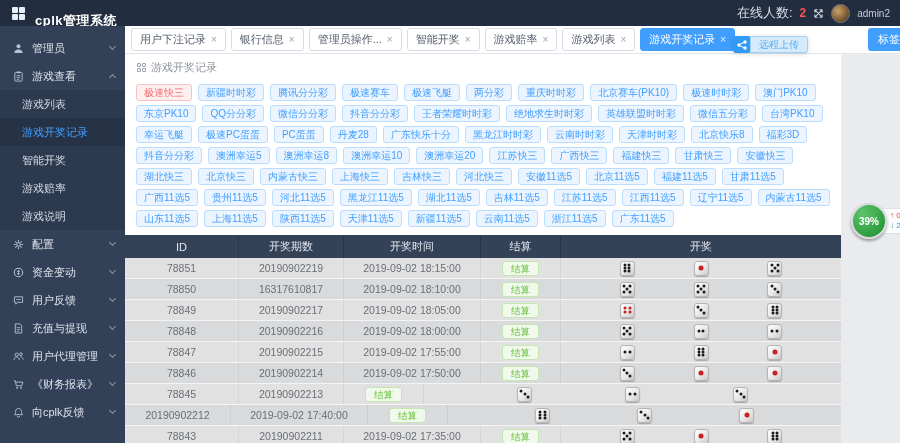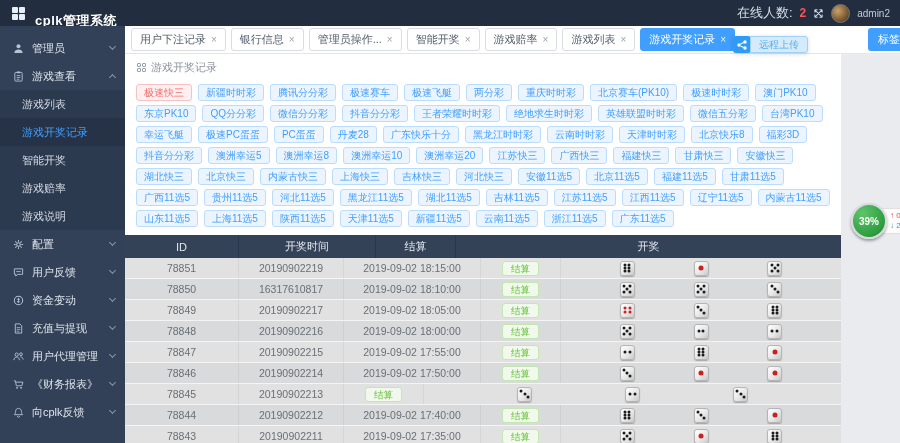--- a/index.html
+++ b/index.html
@@ -159,35 +159,35 @@
               <circle cx="6" cy="6" r="2" fill="none" stroke="#b8c2d3" stroke-width="1.1"></circle>
               <path d="M6 1 v2 M6 9 v2 M1 6 h2 M9 6 h2 M2.5 2.5 l1.4 1.4 M8.1 8.1 l1.4 1.4 M9.5 2.5 l-1.4 1.4 M3.9 8.1 l-1.4 1.4" stroke="#b8c2d3" stroke-width="1.1"></path>
             </svg>
           </span>
           <span>配置</span>
           <span class="chev"></span>
         </div>
         <div class="side-item">
           <span class="ic">
             <svg width="11" height="11" viewBox="0 0 12 12">
+              <circle cx="6" cy="6" r="4.6" fill="none" stroke="#b8c2d3" stroke-width="1.1"></circle>
+              <path d="M6 3.2 v5.6 M4.3 4.7 h3.4 M4.3 7.3 h3.4" stroke="#b8c2d3" stroke-width="0.9"></path>
+            </svg>
+          </span>
+          <span>资金变动</span>
+          <span class="chev"></span>
+        </div>
+        <div class="side-item">
+          <span class="ic">
+            <svg width="11" height="11" viewBox="0 0 12 12">
               <path d="M1.5 2 h9 v6 h-5.5 l-2 2 v-2 h-1.5 Z" fill="none" stroke="#b8c2d3"></path>
               <path d="M3.5 5 h5" stroke="#b8c2d3" stroke-width="0.9"></path>
             </svg>
           </span>
           <span>用户反馈</span>
-          <span class="chev"></span>
-        </div>
-        <div class="side-item">
-          <span class="ic">
-            <svg width="11" height="11" viewBox="0 0 12 12">
-              <circle cx="6" cy="6" r="4.6" fill="none" stroke="#b8c2d3" stroke-width="1.1"></circle>
-              <path d="M6 3.2 v5.6 M4.3 4.7 h3.4 M4.3 7.3 h3.4" stroke="#b8c2d3" stroke-width="0.9"></path>
-            </svg>
-          </span>
-          <span>资金变动</span>
           <span class="chev"></span>
         </div>
         <div class="side-item">
           <span class="ic">
             <svg width="11" height="11" viewBox="0 0 12 12">
               <path d="M2.5 1 h5 l2 2 v8 h-7 Z" fill="none" stroke="#b8c2d3"></path>
               <path d="M4 5 h4 M4 7 h4 M4 9 h3" stroke="#b8c2d3" stroke-width="0.8"></path>
             </svg>
           </span>
           <span>充值与提现</span>
@@ -352,20 +352,21 @@
               <button class="cat-btn">天津11选5</button>
               <button class="cat-btn">新疆11选5</button>
               <button class="cat-btn">云南11选5</button>
               <button class="cat-btn">浙江11选5</button>
               <button class="cat-btn">广东11选5</button>
             </div>
 
           <div class="tbl">
             <div class="tbl-head" id="thead">
                 <div class="cell c-id">ID</div>
+                <div class="cell c-issue">开奖期数</div>
                 <div class="cell c-time">开奖时间</div>
                 <div class="cell c-settle">结算</div>
                 <div class="cell c-draw" style="justify-content: center;">开奖</div>
               </div>
             <div id="tbody">
                 <div class="tbl-row">
                   <div class="cell c-id">78851</div>
                   <div class="cell c-issue">20190902219</div>
                   <div class="cell c-time">2019-09-02 18:15:00</div>
                   <div class="cell c-settle">
@@ -538,21 +539,20 @@
                       <span class="dot" style="left: 68%; top: 50%;"></span>
                     </span>
                     <span class="die">
                       <span class="dot" style="left: 26%; top: 26%;"></span>
                       <span class="dot" style="left: 50%; top: 50%;"></span>
                       <span class="dot" style="left: 74%; top: 74%;"></span>
                     </span>
                   </div>
                 </div>
                 <div class="tbl-row">
-                  <div class="cell c-id">78844</div>
                   <div class="cell c-issue">20190902212</div>
                   <div class="cell c-time">2019-09-02 17:40:00</div>
                   <div class="cell c-settle">
                     <button class="settle-btn">结算</button>
                   </div>
                   <div class="cell c-draw">
                     <span class="die">
                       <span class="dot" style="left: 33%; top: 25%;"></span>
                       <span class="dot" style="left: 67%; top: 25%;"></span>
                       <span class="dot" style="left: 33%; top: 50%;"></span>

